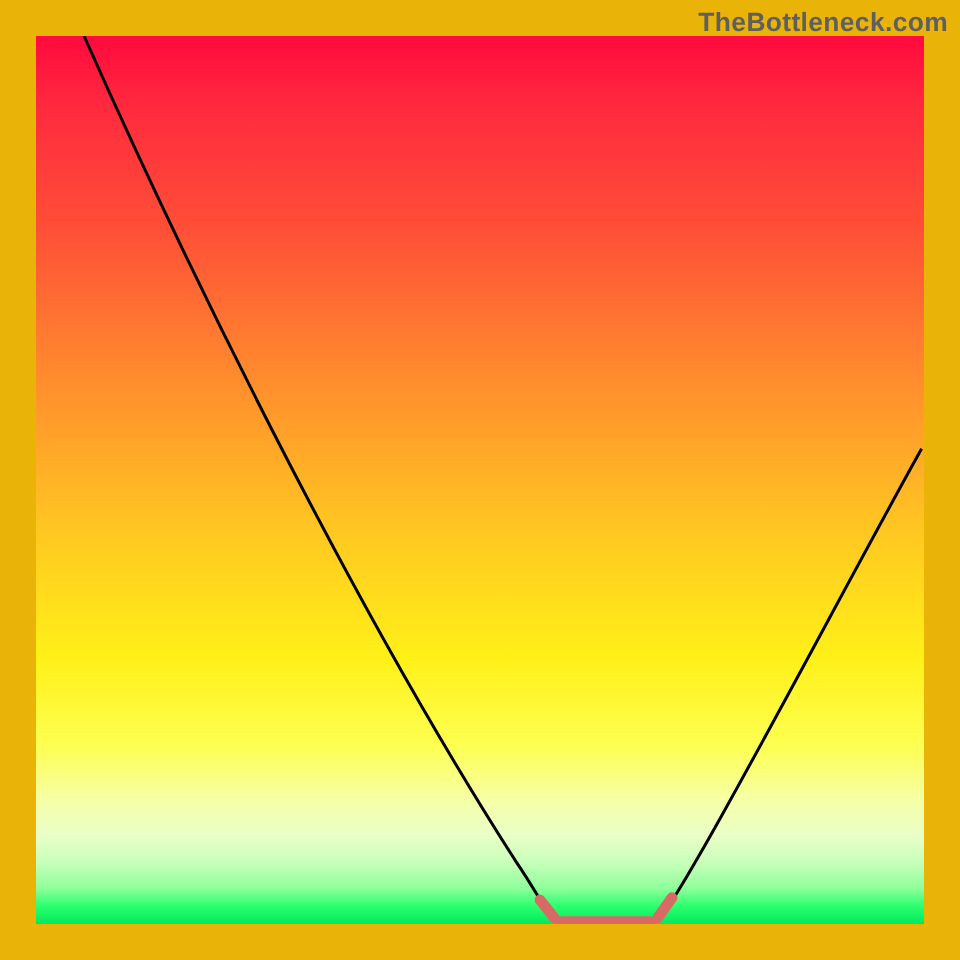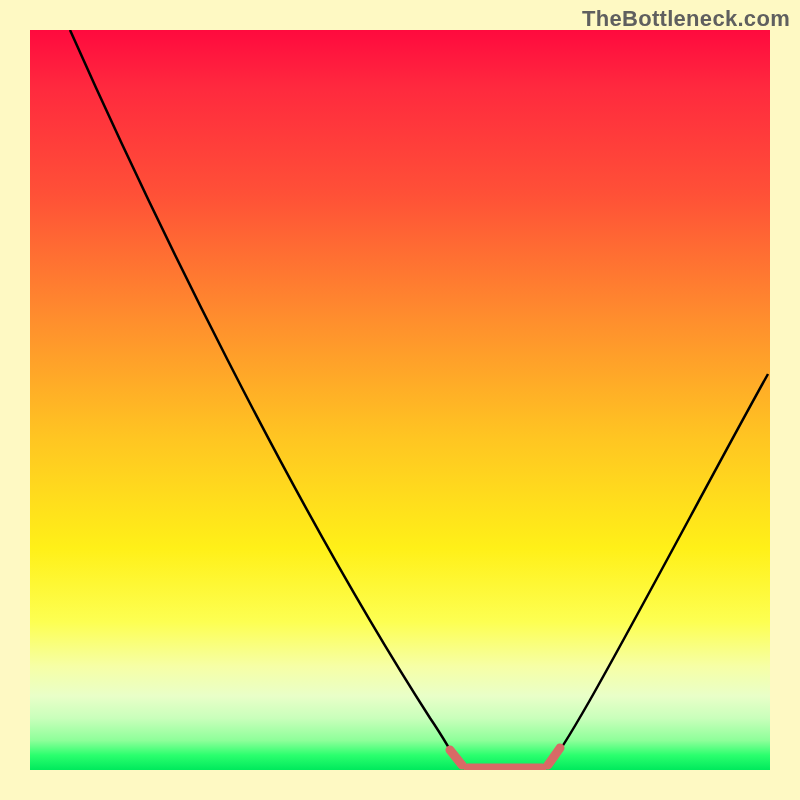--- a/index.html
+++ b/index.html
@@ -8,21 +8,21 @@
     width: 800px;
     height: 800px;
     overflow: hidden;
     background: #000;
     font-family: Arial, Helvetica, sans-serif;
   }
   .frame {
     position: relative;
     width: 800px;
     height: 800px;
-    background: #fef9c3;
+    background: #eab308;
   }
   .watermark {
     position: absolute;
     top: 6px;
     right: 10px;
     color: #5f5f5f;
     font-size: 22px;
     font-weight: 600;
     letter-spacing: 0.3px;
     z-index: 5;

